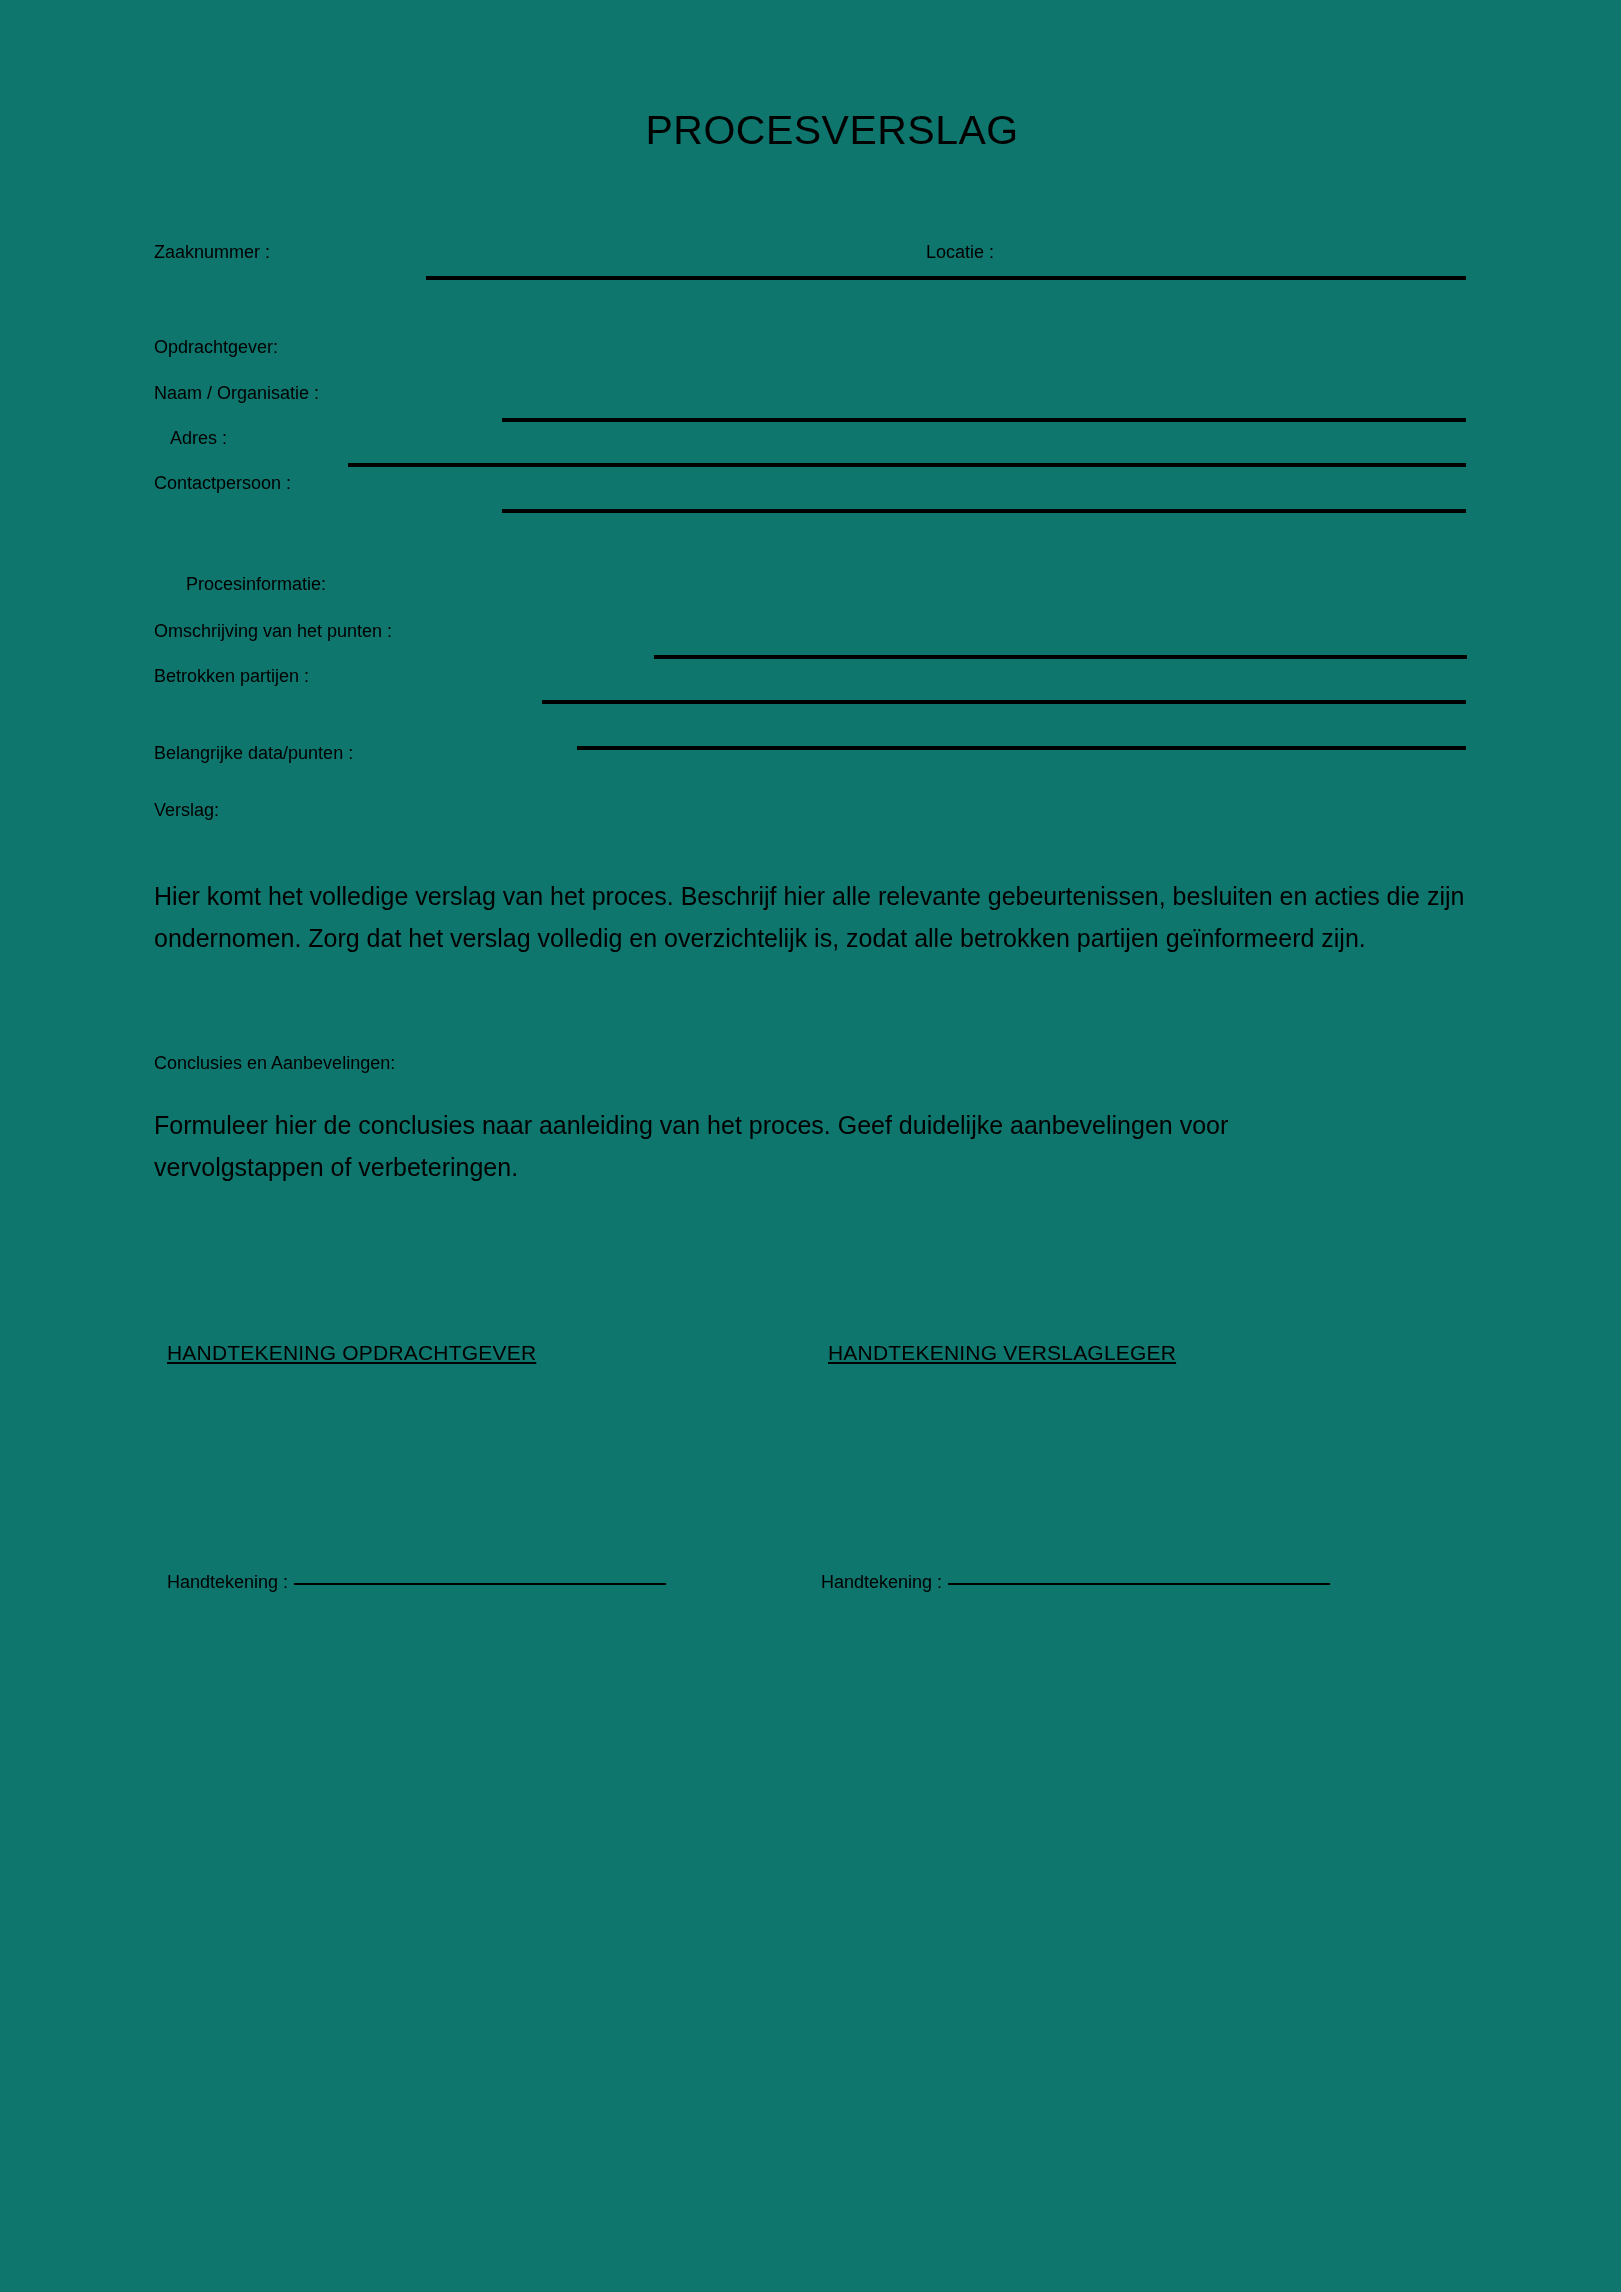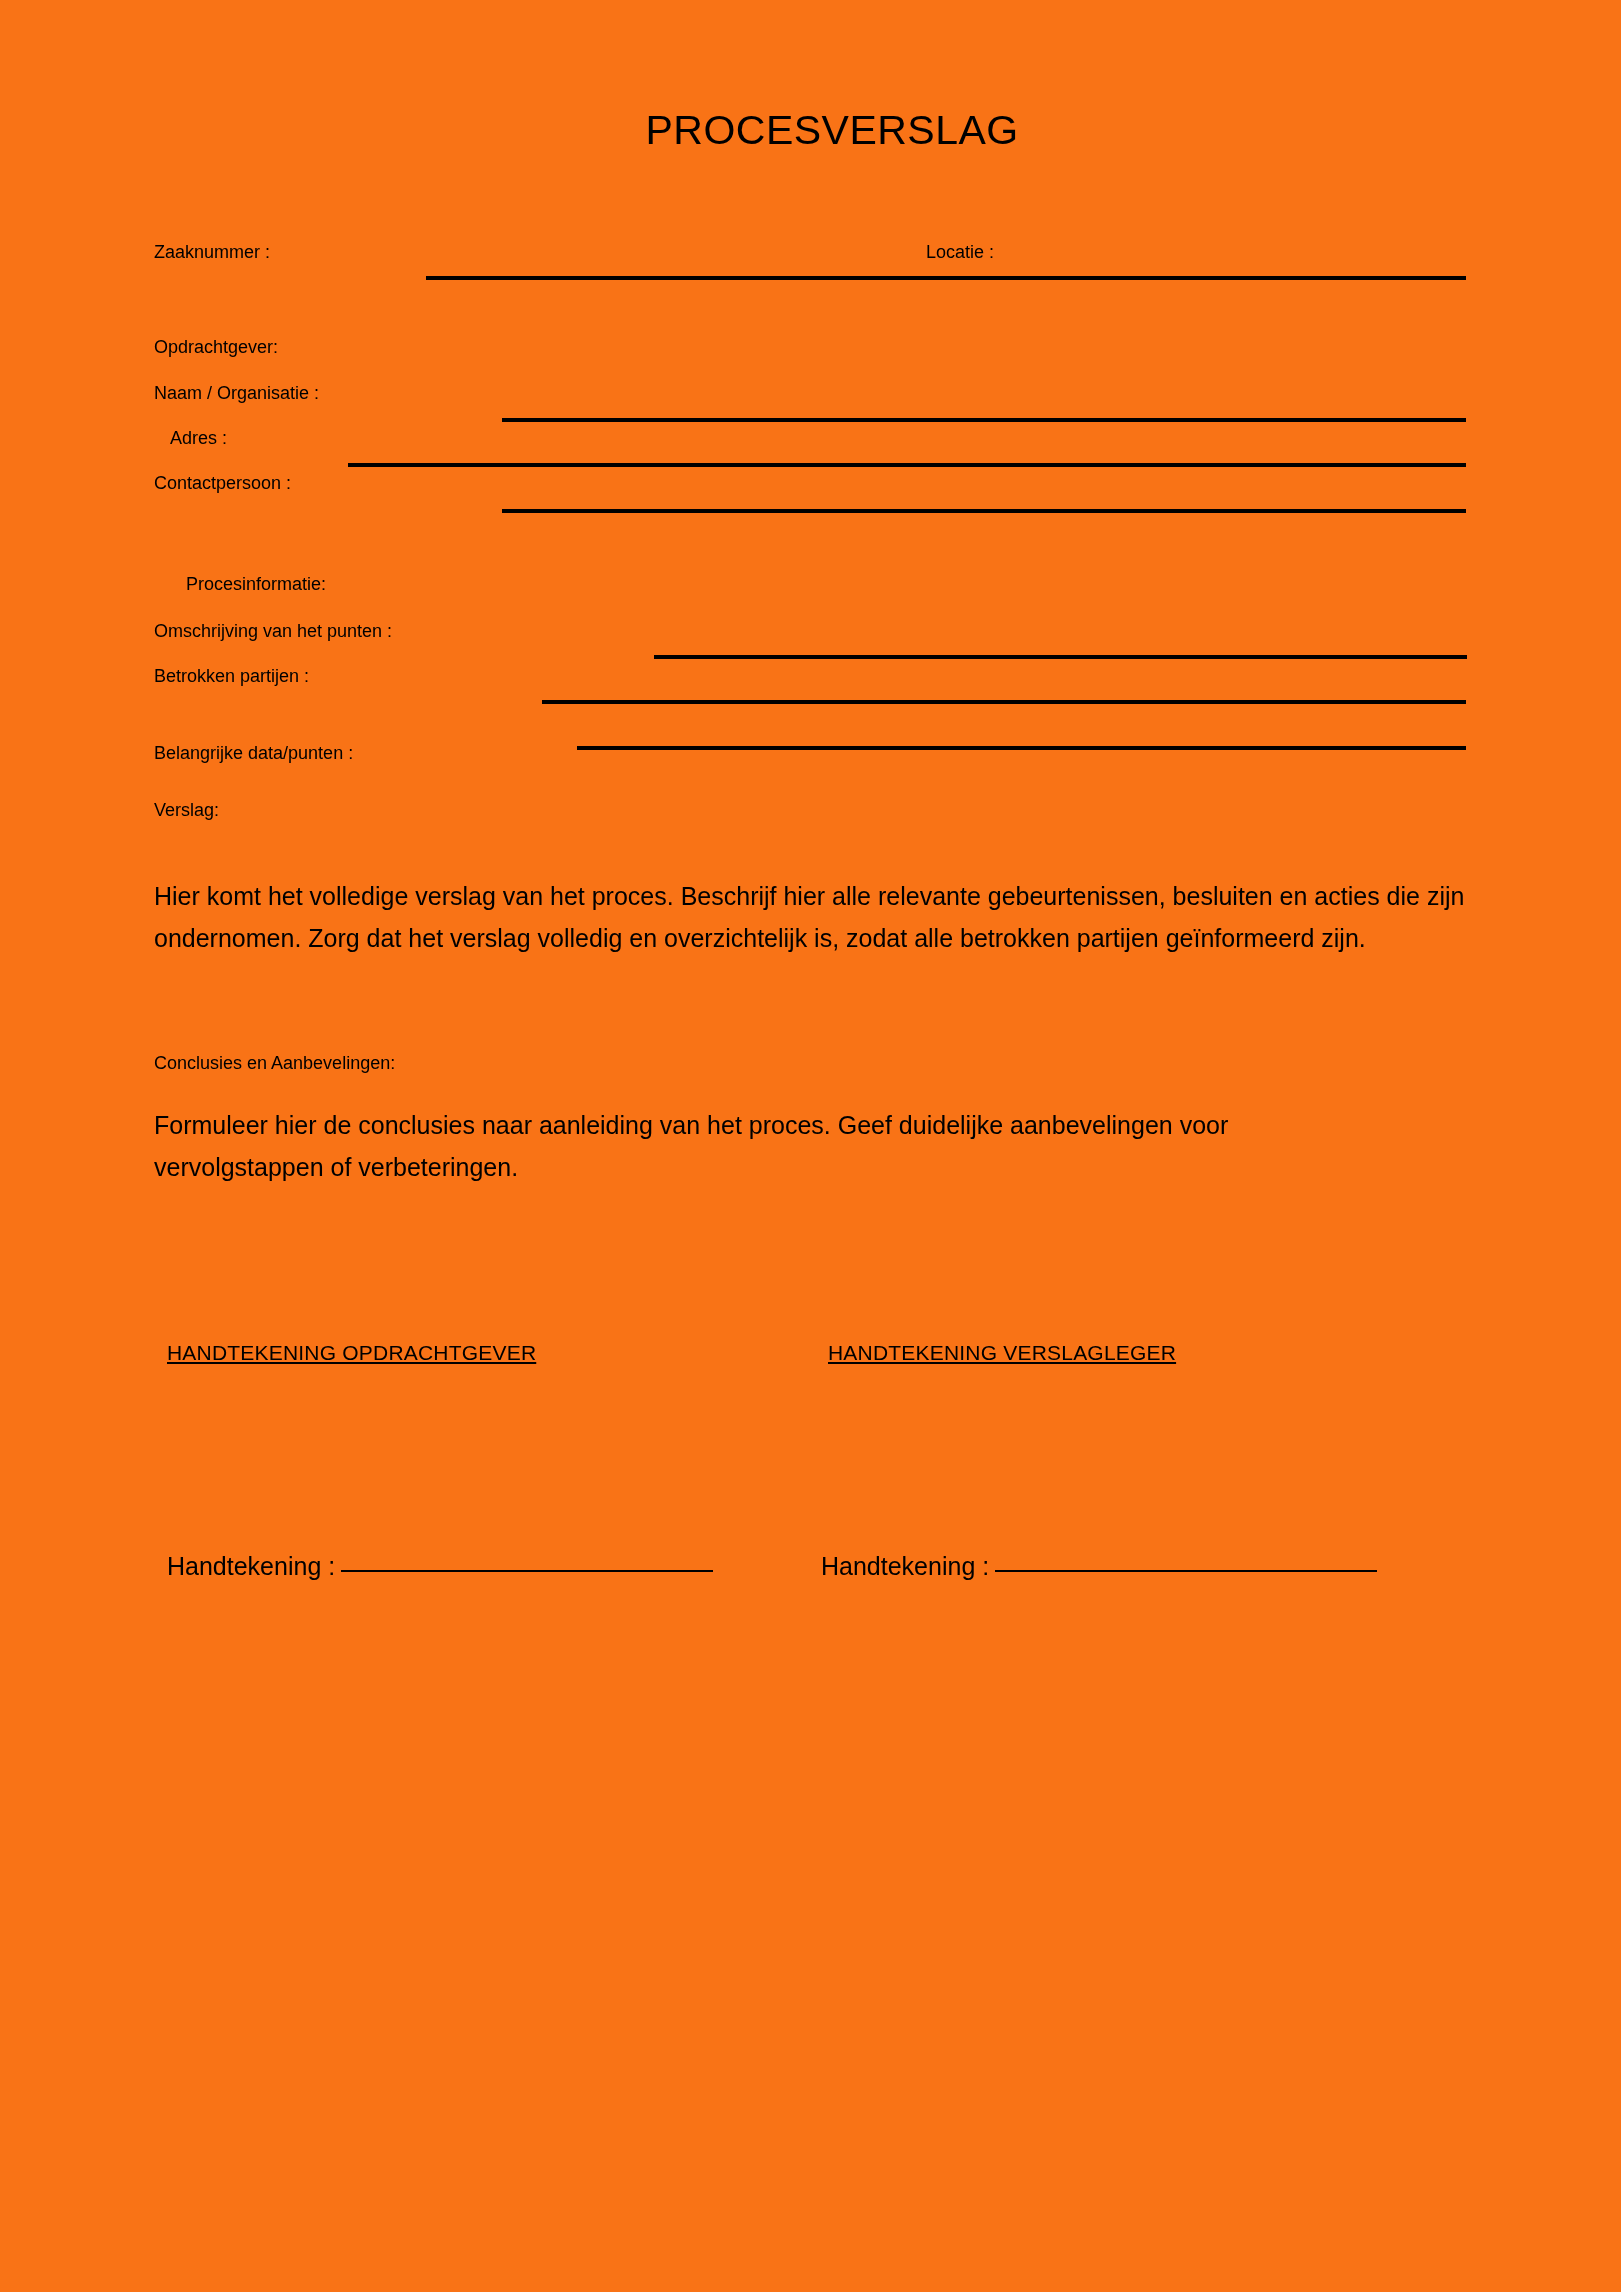--- a/index.html
+++ b/index.html
@@ -9,21 +9,21 @@
     background: #ffffff;
   }
   body {
     font-family: "Liberation Sans", sans-serif;
     color: #000000;
   }
   .page {
     position: relative;
     width: 1621px;
     height: 2293px;
-    background: #f97316;
+    background: #0f766e;
     overflow: hidden;
     box-sizing: border-box;
     padding-left: 48px;
   }
 
   
   .doc-title {
     position: absolute;
     top: 110px;
     left: 0;
@@ -64,23 +64,24 @@
   .sig-head {
     position: absolute;
     font-size: 21px;
     line-height: 29px;
     white-space: nowrap;
     letter-spacing: 0.2px;
     text-decoration: underline;
   }
   .sig-line-row {
     position: absolute;
-    font-size: 25px;
+    font-size: 18px;
     line-height: 29px;
     white-space: nowrap;
+    margin-top: 16px;
   }
   .sig-label { display: inline-block; }
   .sig-blank {
     display: inline-block;
     vertical-align: baseline;
     border-bottom: 2px solid #000000;
     margin-left: 5.9px;
     position: relative;
     top: -2.9px;
   }

